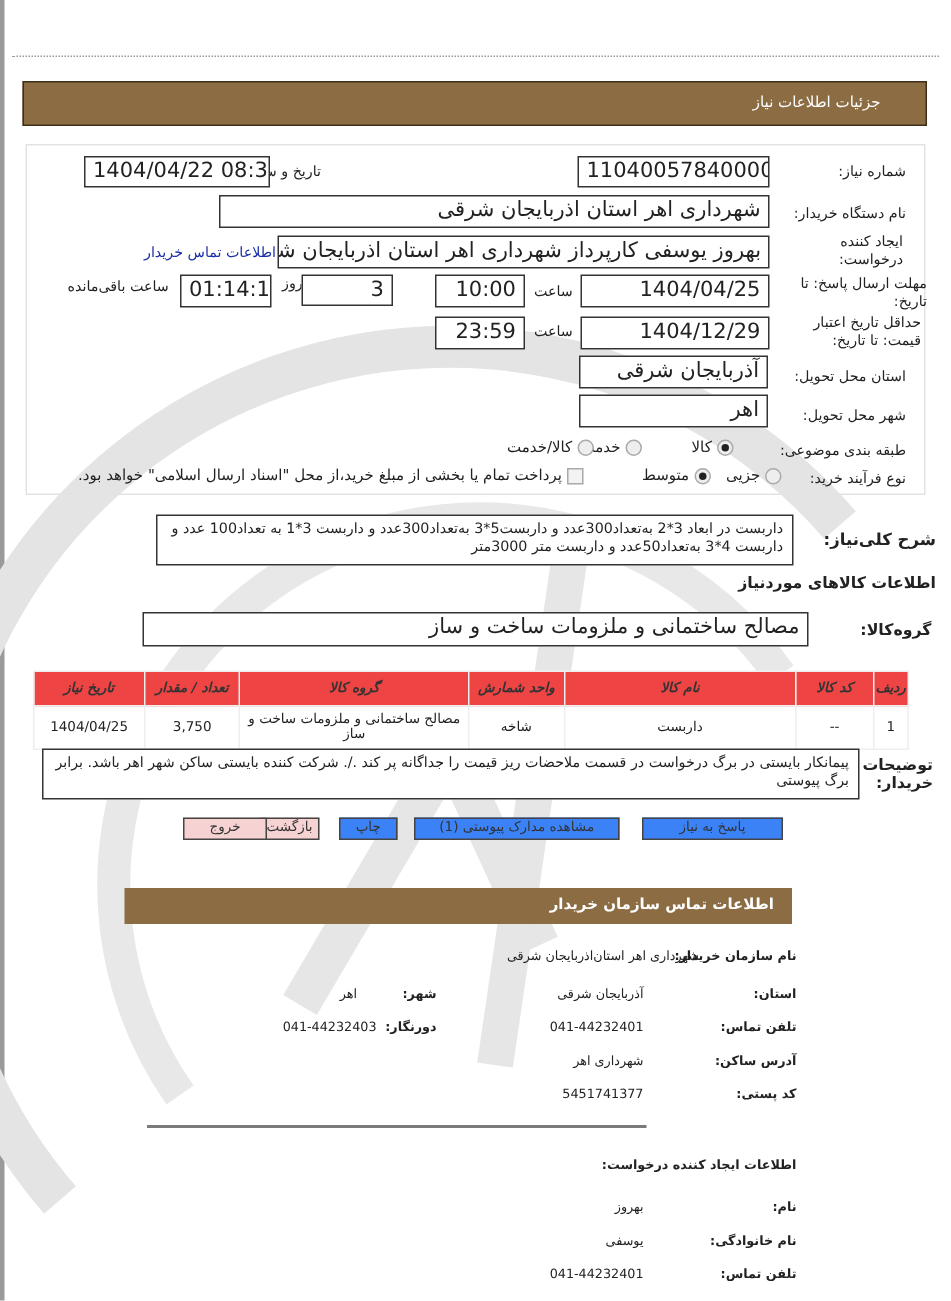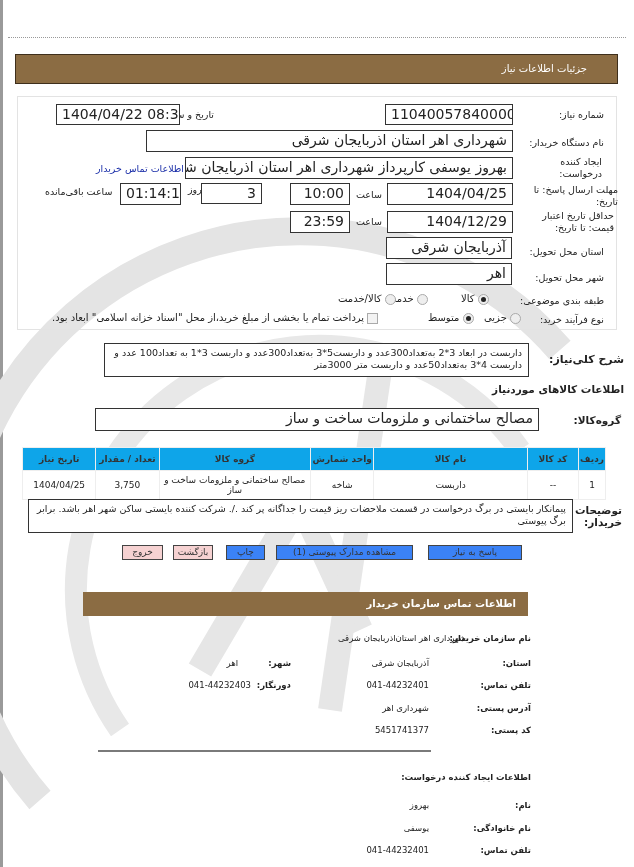--- a/index.html
+++ b/index.html
@@ -24,21 +24,21 @@
   .box.ltr { direction:ltr; text-align:left; }
   .box.r { text-align:right; }
   .link { position:absolute; color:#1a2ea8; font-size:9.5px; }
   .radio { display:inline-block; width:9px; height:9px; border:1px solid #aaa; border-radius:50%; background:#eee; vertical-align:middle; position:relative; }
   .radio.on::after { content:""; position:absolute; left:2px; top:2px; width:5px; height:5px; border-radius:50%; background:#222; }
   .chk { display:inline-block; width:9px; height:9px; border:1px solid #aaa; background:#f3f3f3; vertical-align:middle; }
   .opt { position:absolute; font-size:10px; white-space:nowrap; }
   .bold { font-weight:bold; }
   .desc-box { position:absolute; border:1px solid #333; background:#fff; box-sizing:border-box; font-size:9.5px; line-height:12px; padding:3px 6px; }
   table.items { position:absolute; left:22px; top:447px; width:584px; border-collapse:collapse; font-size:9px; }
-  table.items th { background:#0ea5e9; font-weight:bold; color:#333; height:20px; border:1px solid #eee; }
+  table.items th { background:#ef4444; font-weight:bold; color:#333; height:20px; border:1px solid #eee;font-style:italic; }
   table.items td { background:#fff; text-align:center; height:26px; border:1px solid #eee; }
   table.items { border:1px solid #ccc; }
   .btn { position:absolute; height:15px; border:1px solid #444; box-sizing:border-box; font-size:9px; line-height:12px; text-align:center; color:#333; }
   .btn.green { background:#3b82f6; }
   .btn.red { background:#f6d2d2; }
   .contact-bar { position:absolute; left:83px; top:592px; width:445px; height:24px; background:#8b6c43; color:#fff; font-weight:bold; font-size:10px; line-height:24px; }
   .contact-bar span { position:absolute; right:12px; }
   .ci { position:absolute; font-size:8.5px; white-space:nowrap; }
   .ci.b { font-weight:bold; }
   .hr { position:absolute; left:98px; top:750px; width:333px; height:2px; background:#7a7a7a; }
@@ -96,21 +96,21 @@
 <div class="box r" style="left:386px;top:263px;width:126px;height:22px;">اهر</div>
 
 <div class="lbl" style="right:30px;top:295px;">طبقه بندی موضوعی:</div>
 <div class="opt" style="left:461px;top:293px;"><span class="radio on"></span> <span>کالا</span></div>
 <div class="opt" style="left:387px;top:293px;"><span class="radio"></span> <span>خدمت</span></div>
 <div class="opt" style="left:338px;top:293px;"><span class="radio"></span> <span>کالا/خدمت</span></div>
 
 <div class="lbl" style="right:30px;top:314px;">نوع فرآیند خرید:</div>
 <div class="opt" style="left:484px;top:312px;"><span class="radio"></span> <span>جزیی</span></div>
 <div class="opt" style="left:428px;top:312px;"><span class="radio on"></span> <span>متوسط</span></div>
-<div class="opt" style="left:52px;top:312px;"><span class="chk"></span> <span>پرداخت تمام یا بخشی از مبلغ خرید،از محل "اسناد خزانه اسلامی" ابعاد بود.</span></div>
+<div class="opt" style="left:52px;top:312px;"><span class="chk"></span> <span>پرداخت تمام یا بخشی از مبلغ خرید،از محل "اسناد ارسال اسلامی" خواهد بود.</span></div>
 
 <div class="lbl bold" style="right:10px;top:354px;font-size:11px;">شرح کلی‌نیاز:</div>
 <div class="desc-box" style="left:104px;top:343px;width:425px;height:34px;">داربست در ابعاد 3*2 به‌تعداد300عدد و داربست5*3 به‌تعداد300عدد و داربست 3*1 به تعداد100 عدد و داربست 4*3 به‌تعداد50عدد و داربست متر 3000متر</div>
 
 <div class="lbl bold" style="right:10px;top:383px;font-size:10.5px;">اطلاعات کالاهای موردنیاز</div>
 
 <div class="lbl bold" style="right:13px;top:414px;font-size:10.5px;">گروه‌کالا:</div>
 <div class="box r" style="left:95px;top:408px;width:444px;height:23px;">مصالح  ساختمانی و ملزومات ساخت و ساز</div>
 
 <table class="items">
@@ -138,40 +138,40 @@
   </tbody>
 </table>
 
 <div class="lbl bold" style="right:12px;top:504px;width:48px;font-size:10.5px;">توضیحات خریدار:</div>
 <div class="desc-box" style="left:28px;top:499px;width:545px;height:34px;">پیمانکار بایستی در برگ درخواست در قسمت ملاحضات ریز قیمت را جداگانه پر کند ./. شرکت کننده بایستی ساکن شهر اهر باشد. برابر برگ  پیوستی</div>
 
 <div class="btn green" style="left:428px;top:545px;width:94px;">پاسخ به نیاز</div>
 <div class="btn green" style="left:276px;top:545px;width:137px;">مشاهده مدارک پیوستی (1)</div>
 <div class="btn green" style="left:226px;top:545px;width:39px;">چاپ</div>
 <div class="btn red" style="left:173px;top:545px;width:40px;">بازگشت</div>
-<div class="btn red" style="left:122px;top:545px;width:41px;">خروج</div>
+<div class="btn red" style="left:122px;top:545px;width:56px;">خروج</div>
 
 <div class="contact-bar">
   <span>اطلاعات تماس سازمان خریدار</span>
 </div>
 
 <div class="ci b" style="right:103px;top:633px;">نام سازمان خریدار:</div>
 <div class="ci" style="right:168px;top:633px;">شهرداری اهر استان‌اذربایجان شرقی</div>
 
 <div class="ci b" style="right:103px;top:658px;">استان:</div>
 <div class="ci" style="right:205px;top:658px;">آذربایجان شرقی</div>
 <div class="ci b" style="right:343px;top:658px;">شهر:</div>
 <div class="ci" style="right:396px;top:658px;">اهر</div>
 
 <div class="ci b" style="right:103px;top:680px;">تلفن تماس:</div>
 <div class="ci" style="right:205px;top:680px;">041-44232401</div>
 <div class="ci b" style="right:343px;top:680px;">دورنگار:</div>
 <div class="ci" style="right:383px;top:680px;">041-44232403</div>
 
-<div class="ci b" style="right:103px;top:703px;">آدرس پستی:</div>
+<div class="ci b" style="right:103px;top:703px;">آدرس ساکن:</div>
 <div class="ci" style="right:205px;top:703px;">شهرداری اهر</div>
 
 <div class="ci b" style="right:103px;top:725px;">کد پستی:</div>
 <div class="ci" style="right:205px;top:725px;">5451741377</div>
 
 <div class="hr"></div>
 
 <div class="ci b" style="right:103px;top:772px;">اطلاعات ایجاد کننده درخواست:</div>
 
 <div class="ci b" style="right:103px;top:800px;">نام:</div>

